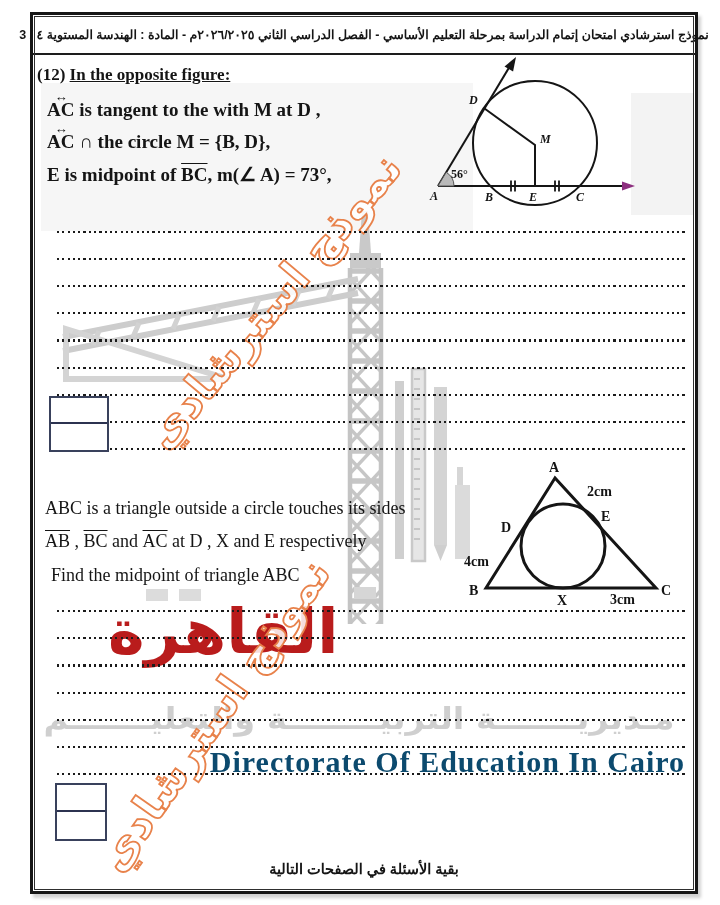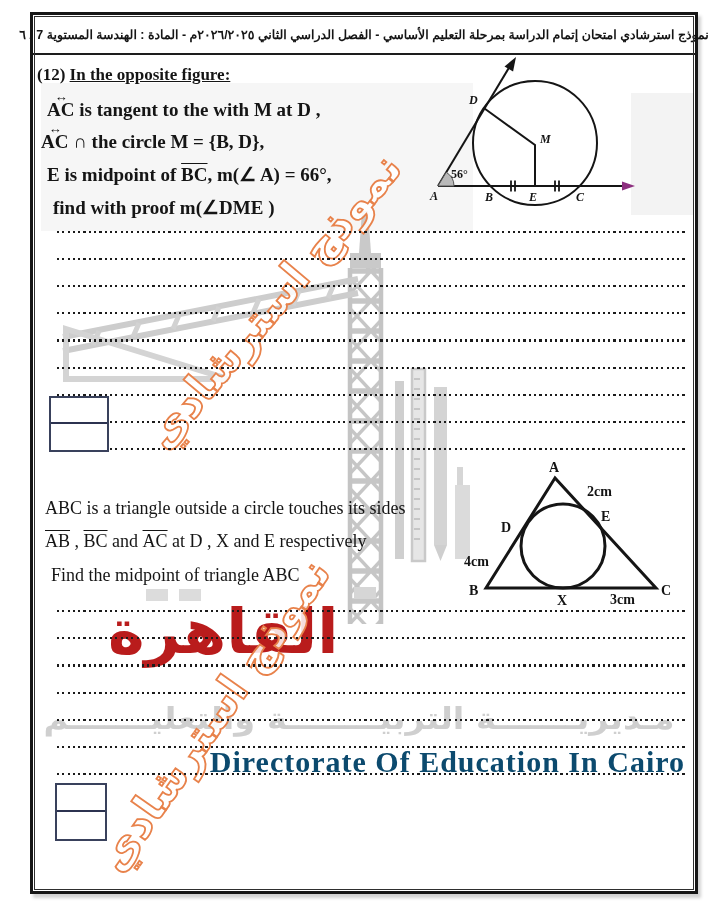--- a/index.html
+++ b/index.html
@@ -96,39 +96,36 @@
     <div class="gray wm-ar-line" style="left:0px;top:686px;">مـديريـــــــة  التربيــــــــة  والتعليـــــــم</div>
     <div class="gray wm-en" style="left:0px;top:730px;">Directorate Of Education In Cairo</div>
     <div class="gray" style="left:113px;top:574px;width:22px;height:12px;background:#dcdcdc;"></div>
     <div class="gray" style="left:146px;top:574px;width:22px;height:12px;background:#dcdcdc;"></div>
     <div class="gray" style="left:321px;top:572px;width:22px;height:12px;background:#d6d6d6;"></div>
 
     <div class="wm-orange" style="left:88px;top:245px;transform:rotate(-50deg);">نموذج استرشادي</div>
     <div class="wm-orange" style="left:27px;top:658px;transform:rotate(-55deg);">نموذج استرشادي</div>
 
     <div class="hdr">
-      <span>نموذج استرشادي امتحان إتمام الدراسة بمرحلة التعليم الأساسي - الفصل الدراسي الثاني ٢٠٢٦/٢٠٢٥م - المادة : الهندسة المستوية 7 / ٦</span>
+      <span>نموذج استرشادي امتحان إتمام الدراسة بمرحلة التعليم الأساسي - الفصل الدراسي الثاني ٢٠٢٦/٢٠٢٥م - المادة : الهندسة المستوية ٤ / 3</span>
     </div>
 
     <div class="q-head" style="left:4px;top:50px;">
       <span>(12)</span>
       <span class="u">In the opposite figure:</span>
     </div>
 
     <div class="stmt" style="left:14px;top:84px;">
       <span class="sym arrow">AC</span><span> is tangent to the with M at D ,</span>
     </div>
-    <div class="stmt" style="left:8px;top:116px;font-family:Liberation Serif, serif;">
+    <div class="stmt" style="left:14px;top:116px;font-family:Liberation Serif, serif;">
       <span class="sym arrow">AC</span><span> ∩ the circle M = {B, D},</span>
     </div>
     <div class="stmt" style="left:14px;top:148px;">
-      <span>E is midpoint of </span><span class="sym oline">BC</span><span>, m(∠ A) = 66°,</span>
-    </div>
-    <div class="stmt" style="left:20px;top:181px;">
-      <span>find with proof m(∠DME )</span>
+      <span>E is midpoint of </span><span class="sym oline">BC</span><span>, m(∠ A) = 73°,</span>
     </div>
 
     <svg class="figure" style="left:395px;top:36px;" width="210" height="160" viewBox="0 0 210 160">
       <circle cx="107" cy="92" r="62" fill="none" stroke="#151515" stroke-width="2"></circle>
       <path d="M10,135 L198,135" stroke="#151515" stroke-width="2" fill="none"></path>
       <polygon points="0,0 -13,4.5 -13,-4.5" transform="translate(207,135)" fill="#8d2f7f"></polygon>
       <path d="M10,135 L85,10" stroke="#151515" stroke-width="2" fill="none"></path>
       <polygon points="0,0 -14,5 -14,-5" transform="translate(88,6) rotate(-59)" fill="#151515"></polygon>
       <path d="M56.5,57.5 L107,94 L107,135" stroke="#151515" stroke-width="2" fill="none"></path>
       <path d="M26,135 A16,16 0 0 0 18.2,121.3 L10,135 Z" fill="#b9b9b9" stroke="#555" stroke-width="1"></path>
@@ -193,15 +190,18 @@
         <div class="dotline" style="top: 108.8px;"></div>
         <div class="dotline" style="top: 136px;"></div>
         <div class="dotline" style="top: 163.2px;"></div>
       </div>
 
     <div class="grade-box" style="left:22px;top:768px;width:48px;height:54px;">
       <div class="cell" style="height:25px;"></div>
       <div class="cell" style="height:27px;"></div>
     </div>
 
+    <div class="footer">
+      <span>بقية الأسئلة في الصفحات التالية</span>
+    </div>
 
   </div>
 </div>
 
 </body></html>

